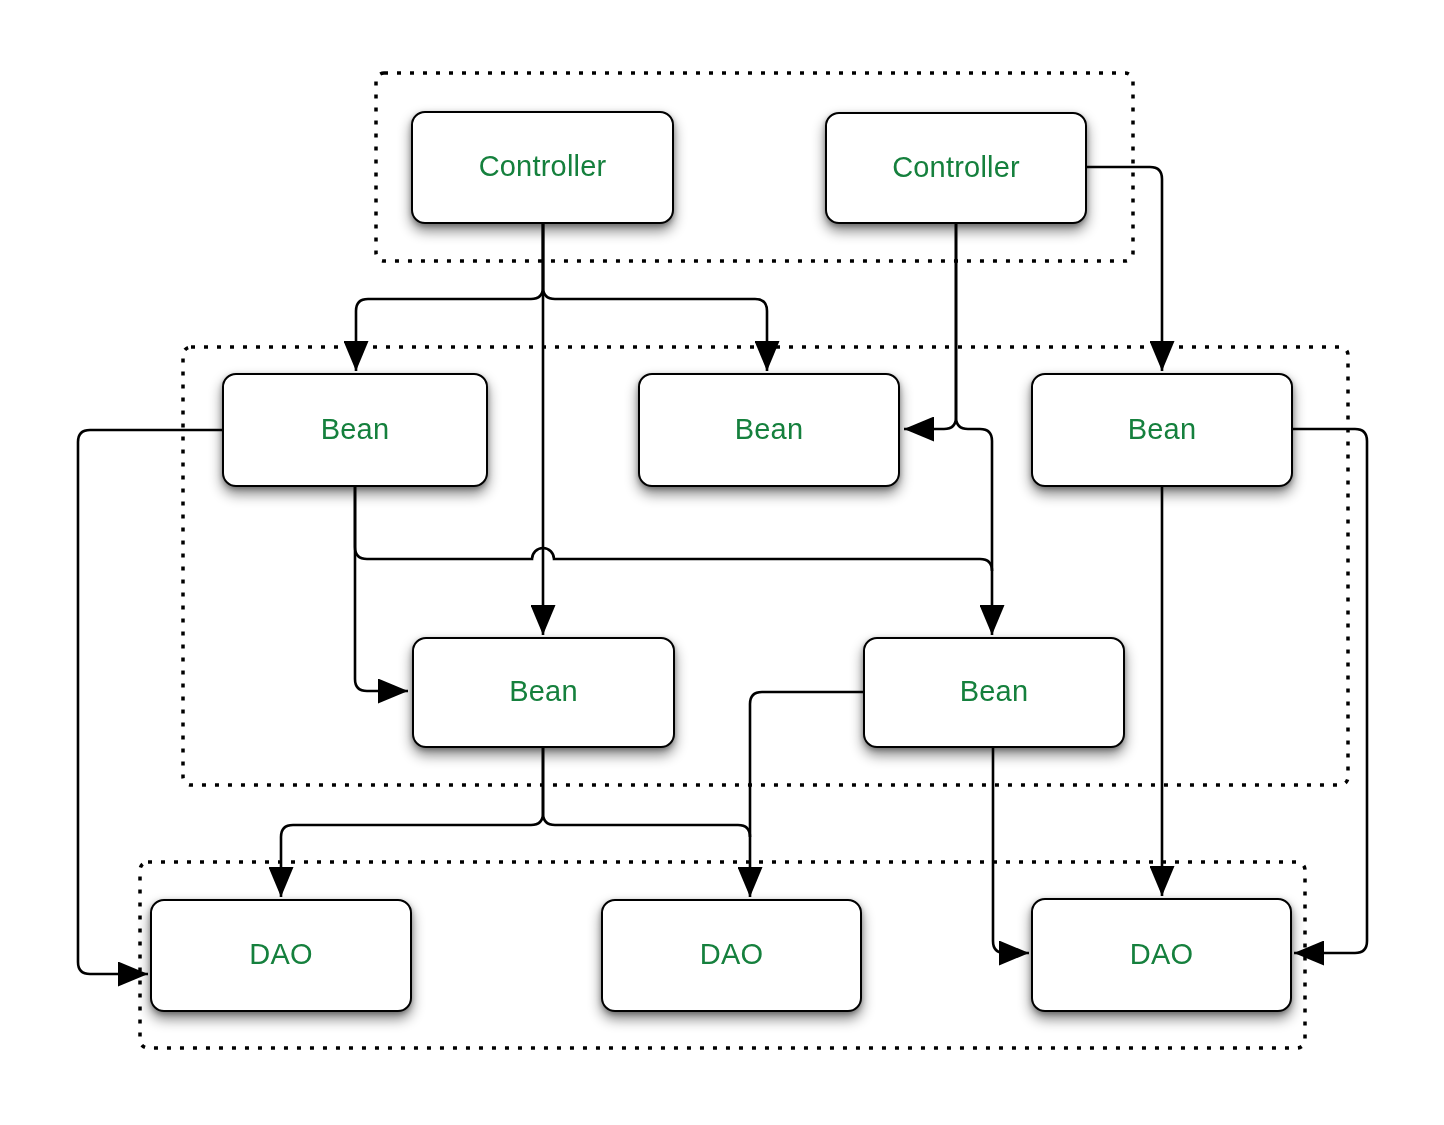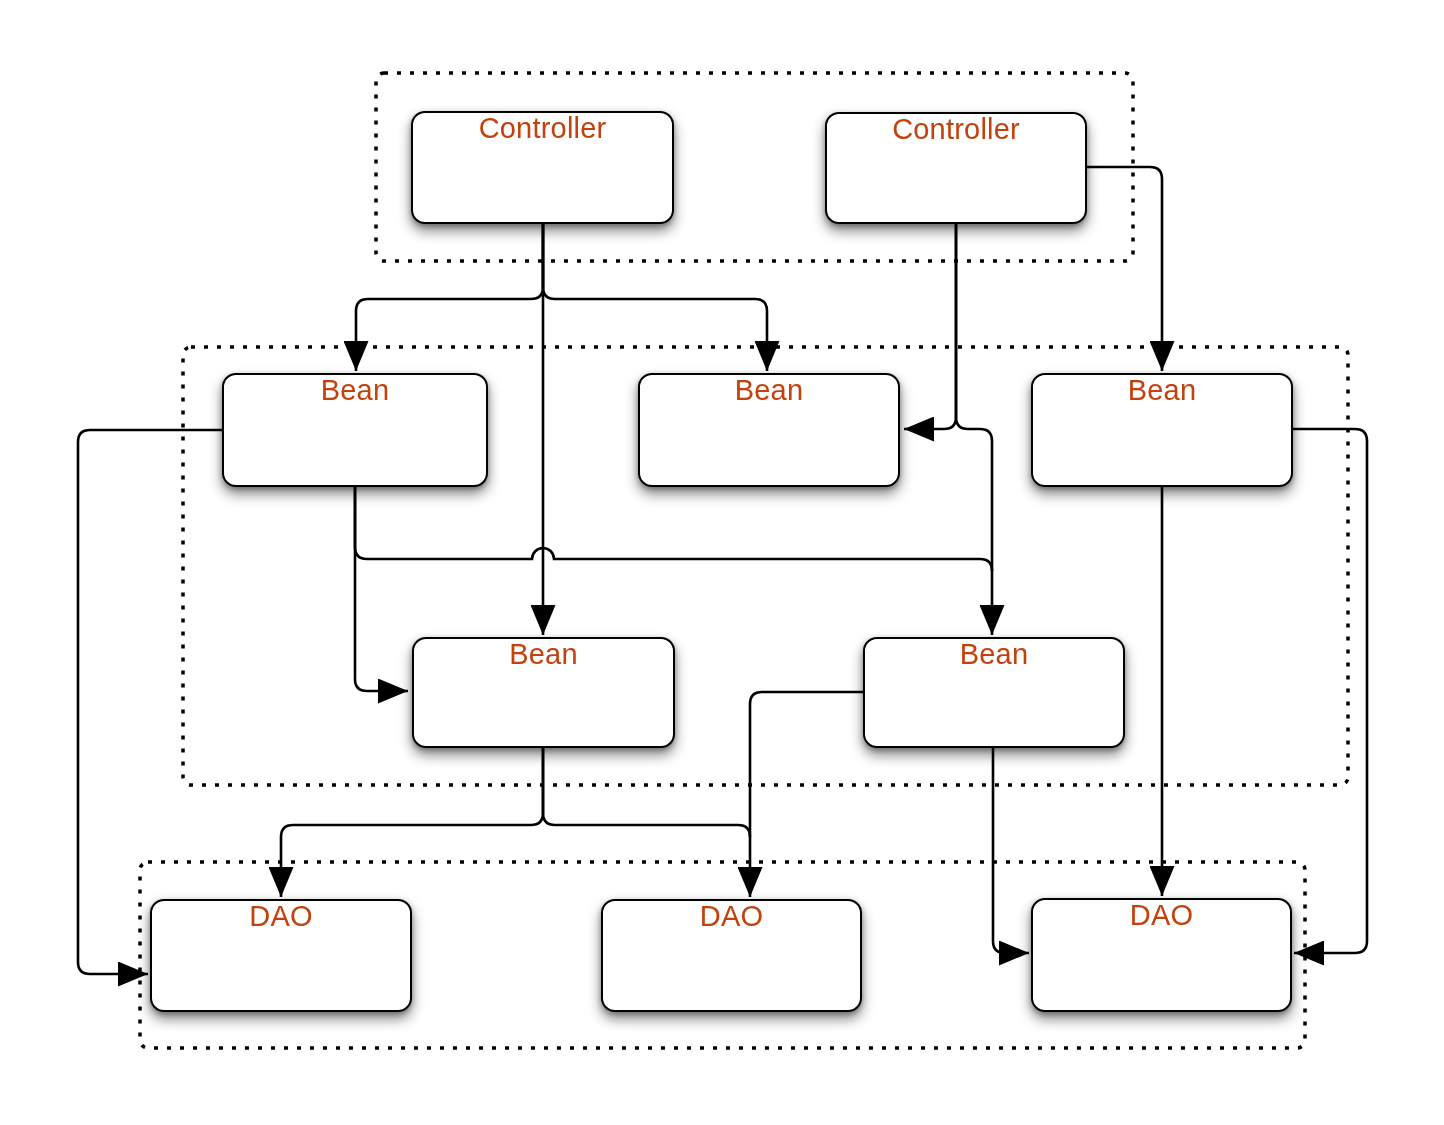--- a/index.html
+++ b/index.html
@@ -4,22 +4,22 @@
 <style>
   html,body{margin:0;padding:0;background:#ffffff;}
   .canvas{
     position:relative;width:1444px;height:1125px;background:#ffffff;overflow:hidden;
     font-family:"Liberation Sans", sans-serif;
   }
   .layer-svg{position:absolute;left:0;top:0;z-index:1;}
   .node{
     position:absolute;z-index:2;box-sizing:border-box;
     background:#ffffff;border:2.6px solid #000;border-radius:14px;
-    display:flex;justify-content:center;
-    font-size:29px;color:#c2410c;letter-spacing:0.2px;
+    display:flex;align-items:center;justify-content:center;
+    font-size:29px;color:#15803d;letter-spacing:0.2px;
     box-shadow:0 7px 13px rgba(0,0,0,0.48), 0 2px 5px rgba(0,0,0,0.28);
   }
   .node span{transform:translateY(-1px);}
 </style>
 </head>
 <body>
 
 <div class="canvas">
 
   <svg class="layer-svg" width="1444" height="1125" viewBox="0 0 1444 1125">

